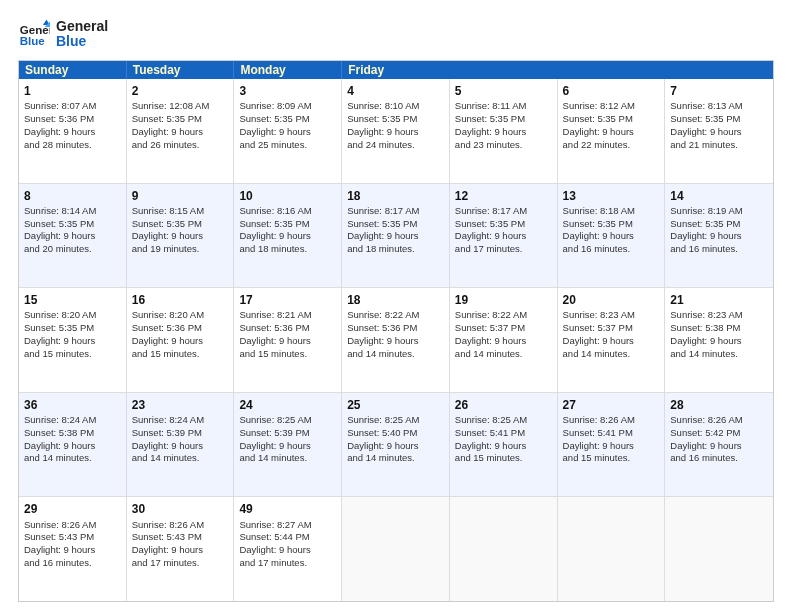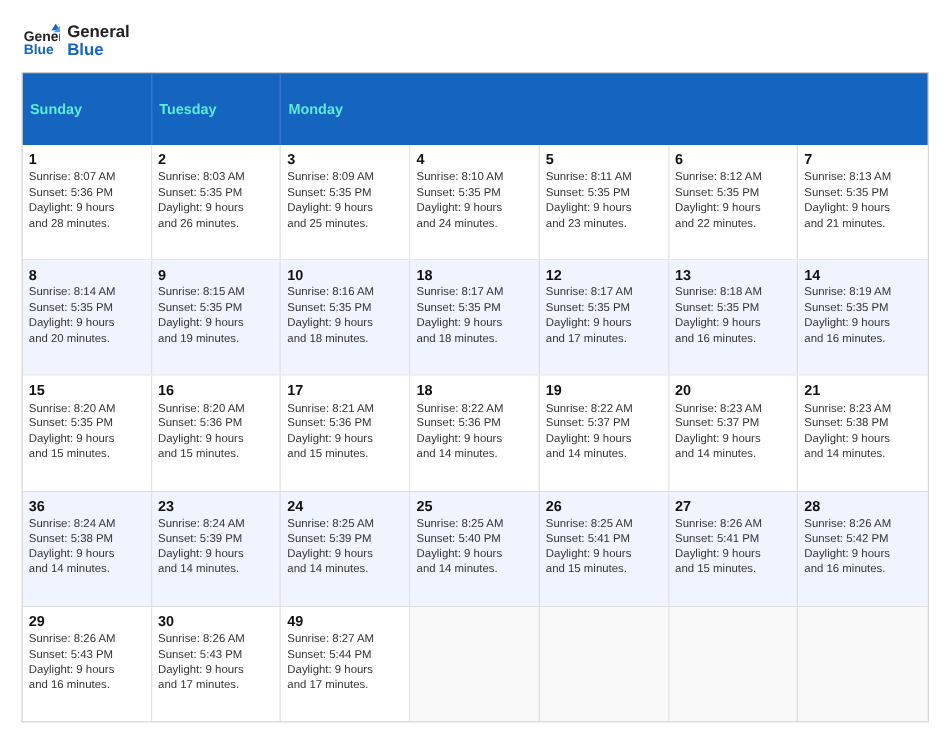--- a/index.html
+++ b/index.html
@@ -49,24 +49,24 @@
       display: flex;
       flex-direction: column;
       border: 1px solid #ccc;
     }
     .cal-header-row {
       display: grid;
       grid-template-columns: repeat(7, 1fr);
       background: #1565c0;
     }
     .cal-header-cell {
-      color: #5eead4;
+      color: #fef9c3;
       font-size: 12px;
       font-weight: bold;
-      padding: 23px 6px;
+      padding: 2px 6px;
       text-align: left;
       border-right: 1px solid #3a7bd5;
     }
     .cal-header-cell:last-child { border-right: none; }
     .cal-body {
       display: flex;
       flex-direction: column;
       flex: 1;
     }
     .cal-row {
@@ -117,33 +117,34 @@
       <div class="month-title"></div>
       <div class="location"></div>
     </div>
   </div>
 
   <div class="calendar">
     <div class="cal-header-row">
     <div class="cal-header-cell">Sunday</div>
         <div class="cal-header-cell">Tuesday</div>
         <div class="cal-header-cell">Monday</div>
+        <div class="cal-header-cell">Friday</div>
       </div>
     <div class="cal-body">
     <div class="cal-row">
           <div class="cal-cell">
             <span class="day-num">1</span>
             <div>Sunrise: 8:07 AM</div>
             <div>Sunset: 5:36 PM</div>
             <div>Daylight: 9 hours</div>
             <div>and 28 minutes.</div>
           </div>
           <div class="cal-cell">
             <span class="day-num">2</span>
-            <div>Sunrise: 8:03 AM</div>
+            <div>Sunrise: 12:08 AM</div>
             <div>Sunset: 5:35 PM</div>
             <div>Daylight: 9 hours</div>
             <div>and 26 minutes.</div>
           </div>
           <div class="cal-cell">
             <span class="day-num">3</span>
             <div>Sunrise: 8:09 AM</div>
             <div>Sunset: 5:35 PM</div>
             <div>Daylight: 9 hours</div>
             <div>and 25 minutes.</div>

